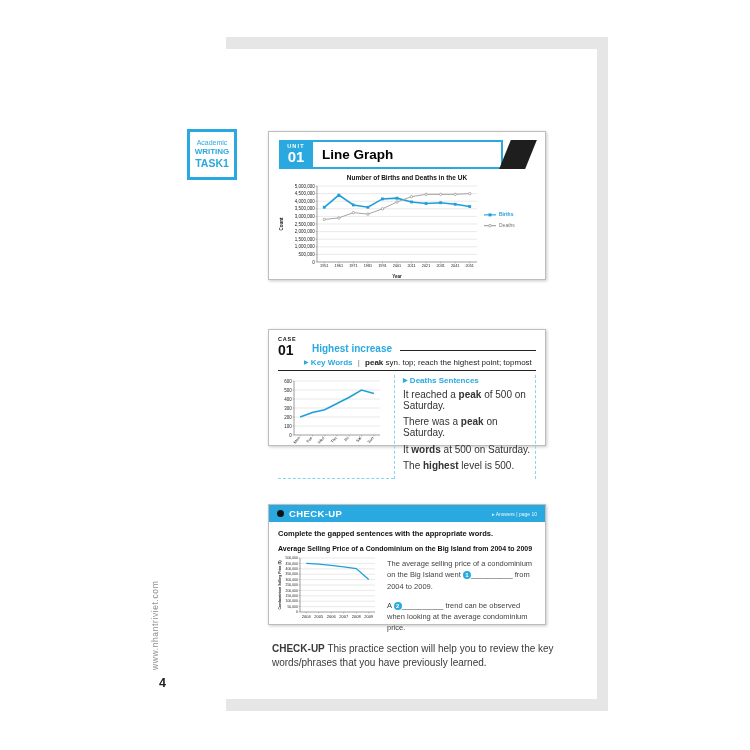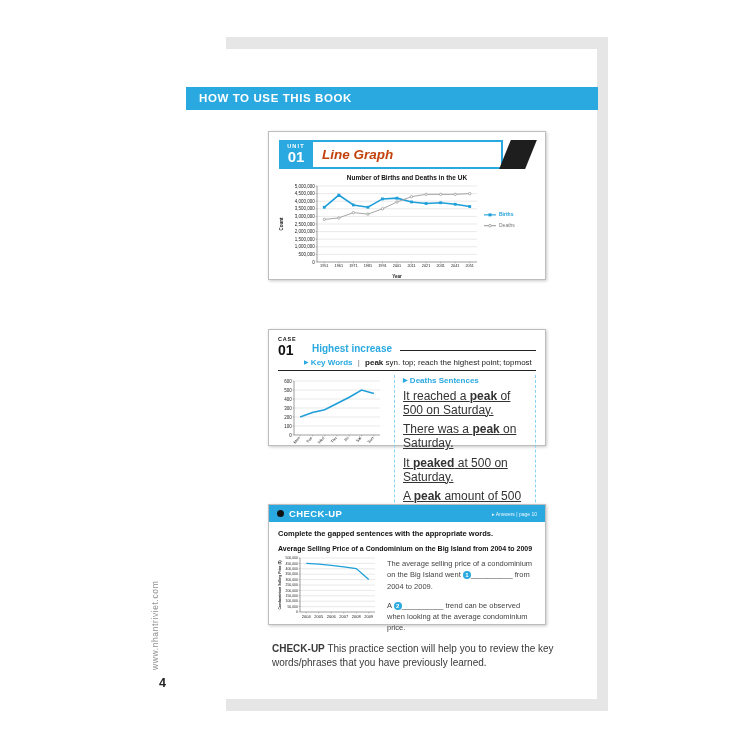--- a/index.html
+++ b/index.html
@@ -30,21 +30,21 @@
   #card-unit{top:131px;height:149px;padding:8px 10px 4px;}
   #card-case{top:329px;height:117px;padding:7px 9px 5px;}
   #card-checkup{top:504px;height:121px;padding:0 0 6px;}
 
   
   .unit-header{display:flex;align-items:stretch;height:29px;position:relative;}
   .unit-box{width:34px;background:#29a9e0;color:#fff;text-align:center;padding-top:3px;box-sizing:border-box;}
   .unit-word{font-size:5.5px;font-weight:bold;letter-spacing:1.2px;}
   .unit-num{font-size:15px;font-weight:bold;line-height:1.05;}
   .unit-title-bar{flex:1;border:2px solid #29a9e0;border-left:none;box-sizing:border-box;
-    font-size:13.5px;font-weight:bold;color:#c2410c;display:flex;align-items:center;padding-left:9px;margin-right:10px;font-style:italic;}
+    font-size:13.5px;font-weight:bold;color:#000000;display:flex;align-items:center;padding-left:9px;margin-right:10px;}
   .unit-corner{width:26px;background:#1e1e1e;transform:skewX(-22deg);margin:0 4px 0 -8px;}
 
   .chart-title{text-align:center;font-weight:bold;font-size:6.5px;color:#111;margin:5px 0 1px;}
 
   
   .para{position:absolute;left:272px;width:332px;font-size:10px;color:#3a3a3a;line-height:1.4;}
   #para-1{top:288px;}
   #para-2{top:452px;}
   #para-3{top:632px;}
 
@@ -57,21 +57,21 @@
   .case-rule{flex:1;border-top:1.5px solid #222;margin:0 0 6px 8px;}
   .kw-row{border-bottom:1px solid #222;padding:1px 0 3px 26px;font-size:8px;color:#222;}
   .kw-arrow{color:#29a9e0;font-size:6px;vertical-align:1px;}
   .kw-label{color:#29a9e0;font-weight:bold;text-align:center;}
   .kw-sep{color:#777;margin:0 3px;}
   .kw-term{font-weight:bold;}
   .case-body{display:flex;margin-top:4px;}
   .case-chart-col{width:116px;border-bottom:1px dashed #86d2f0;padding-bottom:2px;}
   .case-text-col{flex:1;border-left:1px dashed #86d2f0;border-right:1px dashed #86d2f0;padding:1px 4px 2px 8px;}
   .ex-title{color:#29a9e0;font-weight:bold;font-size:8px;margin-bottom:4px;}
-  .ex-sentence{font-size:12px;color:#333;margin-bottom:5.5px;text-decoration:underline;}
+  .ex-sentence{font-size:10px;color:#333;margin-bottom:5.5px;}
 
   
   .cu-bar{height:17px;background:#29a9e0;display:flex;align-items:center;padding:0 8px;box-sizing:border-box;}
   .cu-dot{width:7px;height:7px;border-radius:50%;background:#111;}
   .cu-title{color:#fff;font-weight:bold;font-size:9.5px;letter-spacing:.4px;margin-left:5px;flex:1;}
   .cu-answers{color:#eaf7fd;font-size:5px;}
   .cu-instruction{font-size:7.5px;font-weight:bold;color:#111;padding:7px 9px 0;}
   .cu-chart-title{font-size:7px;font-weight:bold;color:#111;padding:7px 9px 0;}
   .cu-body{display:flex;padding:3px 9px 0;}
   .cu-text-col{flex:1;padding-left:9px;font-size:7.5px;color:#444;line-height:1.5;}
@@ -88,24 +88,26 @@
 </style>
 </head>
 <body>
 
 <div id="page">
 
   <div class="strip" id="strip-top"></div>
   <div class="strip" id="strip-right"></div>
   <div class="strip" id="strip-bottom"></div>
 
-  <div id="header-bar">
-    <span>HOW TO USE THIS BOOK</span>
+
+  <div id="task-badge">
+    <div class="b1">Academic</div>
+    <div class="b2">WRITING</div>
+    <div class="b3">TASK1</div>
   </div>
-
 
   <div class="card" id="card-unit">
     <div class="unit-header">
       <div class="unit-box">
         <div class="unit-word">UNIT</div>
         <div class="unit-num">01</div>
       </div>
       <div class="unit-title-bar">
         <span>Line Graph</span>
       </div>
@@ -263,22 +265,21 @@
             <polyline points="22.142857142857142,40 34.42857142857143,35.5 46.714285714285715,32.8 59,26.499999999999996 71.28571428571428,20.200000000000003 83.57142857142857,13 95.85714285714286,16.599999999999994" fill="none" stroke="#1e9fd9" stroke-width="1.6"></polyline>
           </svg>
       </div>
       <div class="case-text-col">
         <div class="ex-title">
           <span style="font-size:6px;vertical-align:1px;">▶</span>
           <span>Deaths Sentences</span>
         </div>
         <div class="ex-sentence">It reached a <b>peak</b> of 500 on Saturday.</div>
         <div class="ex-sentence">There was a <b>peak</b> on Saturday.</div>
-        <div class="ex-sentence">It <b>peaked</b> at 500 on Saturday.</div>
-        <div class="ex-sentence">A <b>peak</b> amount of 500 was reached on Saturday.</div>
+        <div class="ex-sentence">It <b>words</b> at 500 on Saturday.</div>
         <div class="ex-sentence">The <b>highest</b> level is 500.</div>
       </div>
     </div>
   </div>
 
 
   <div class="card" id="card-checkup">
     <div class="cu-bar">
       <span class="cu-dot"></span>
       <span class="cu-title">CHECK-UP</span>

